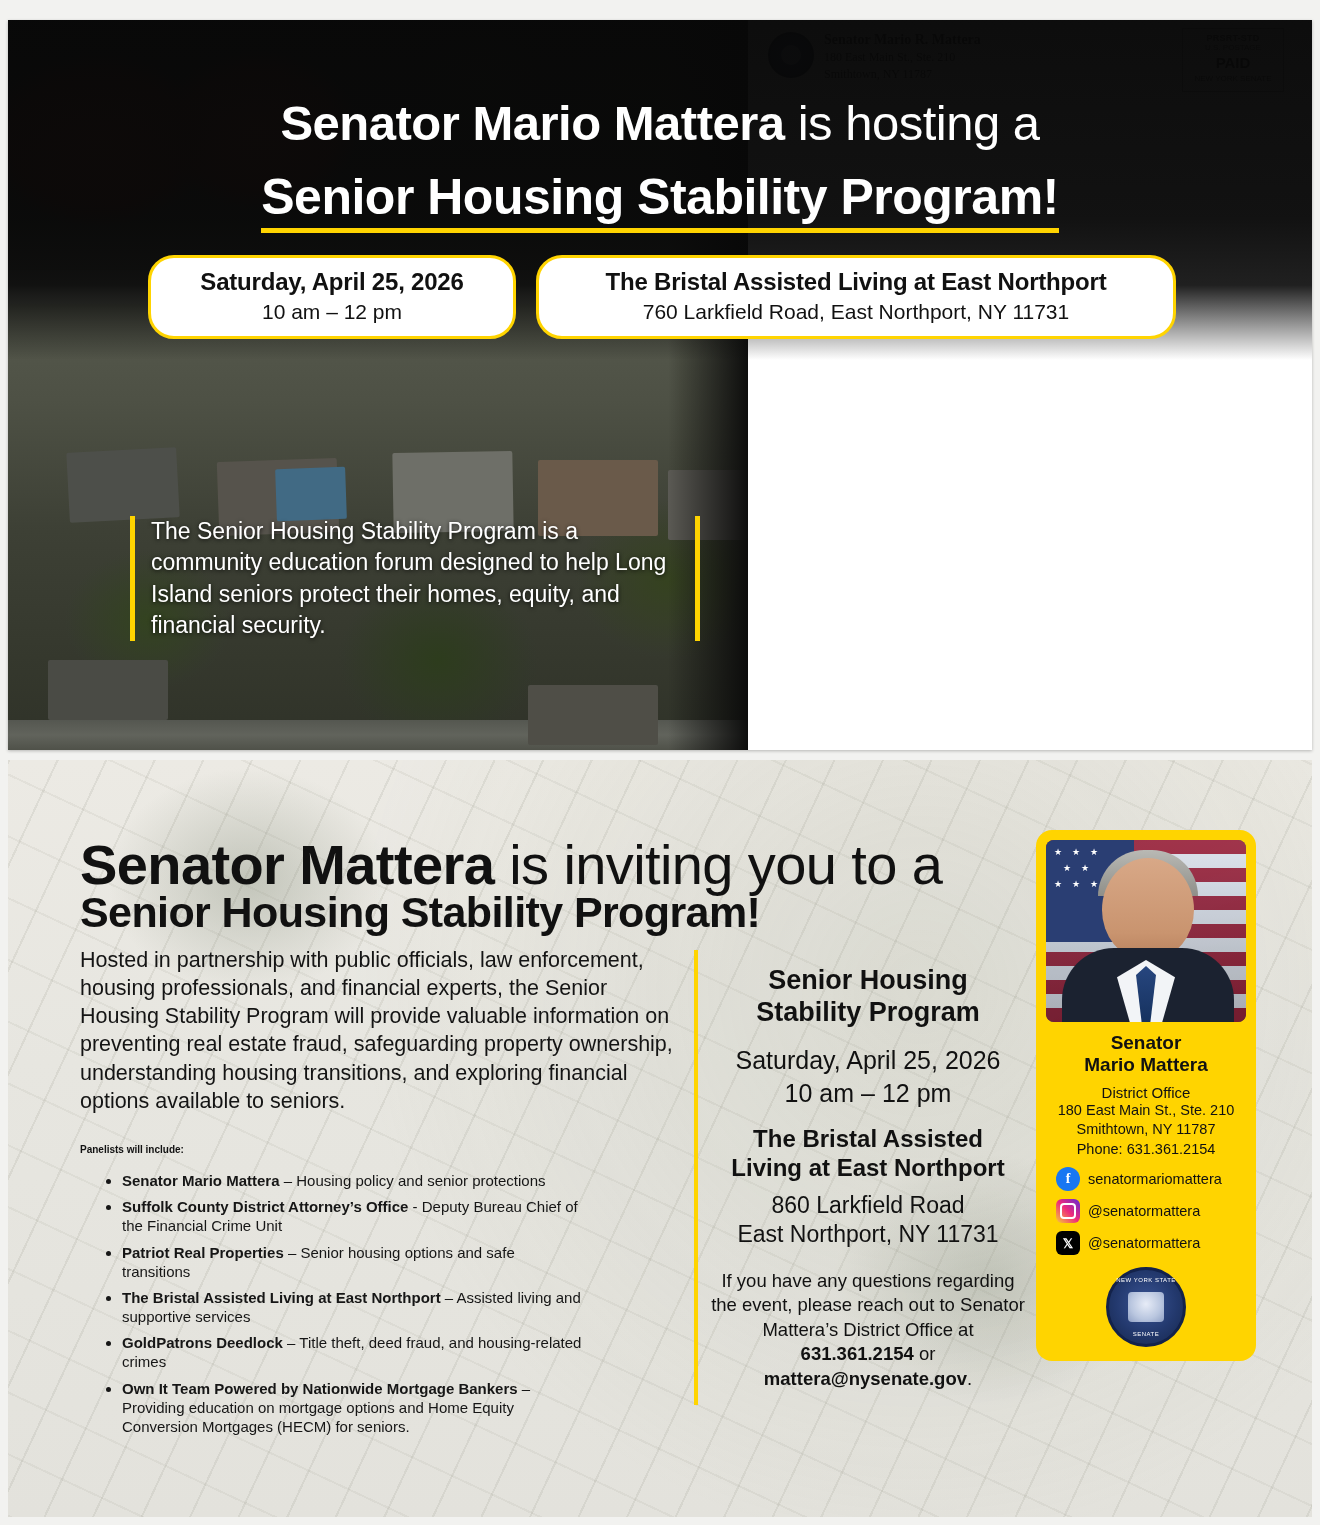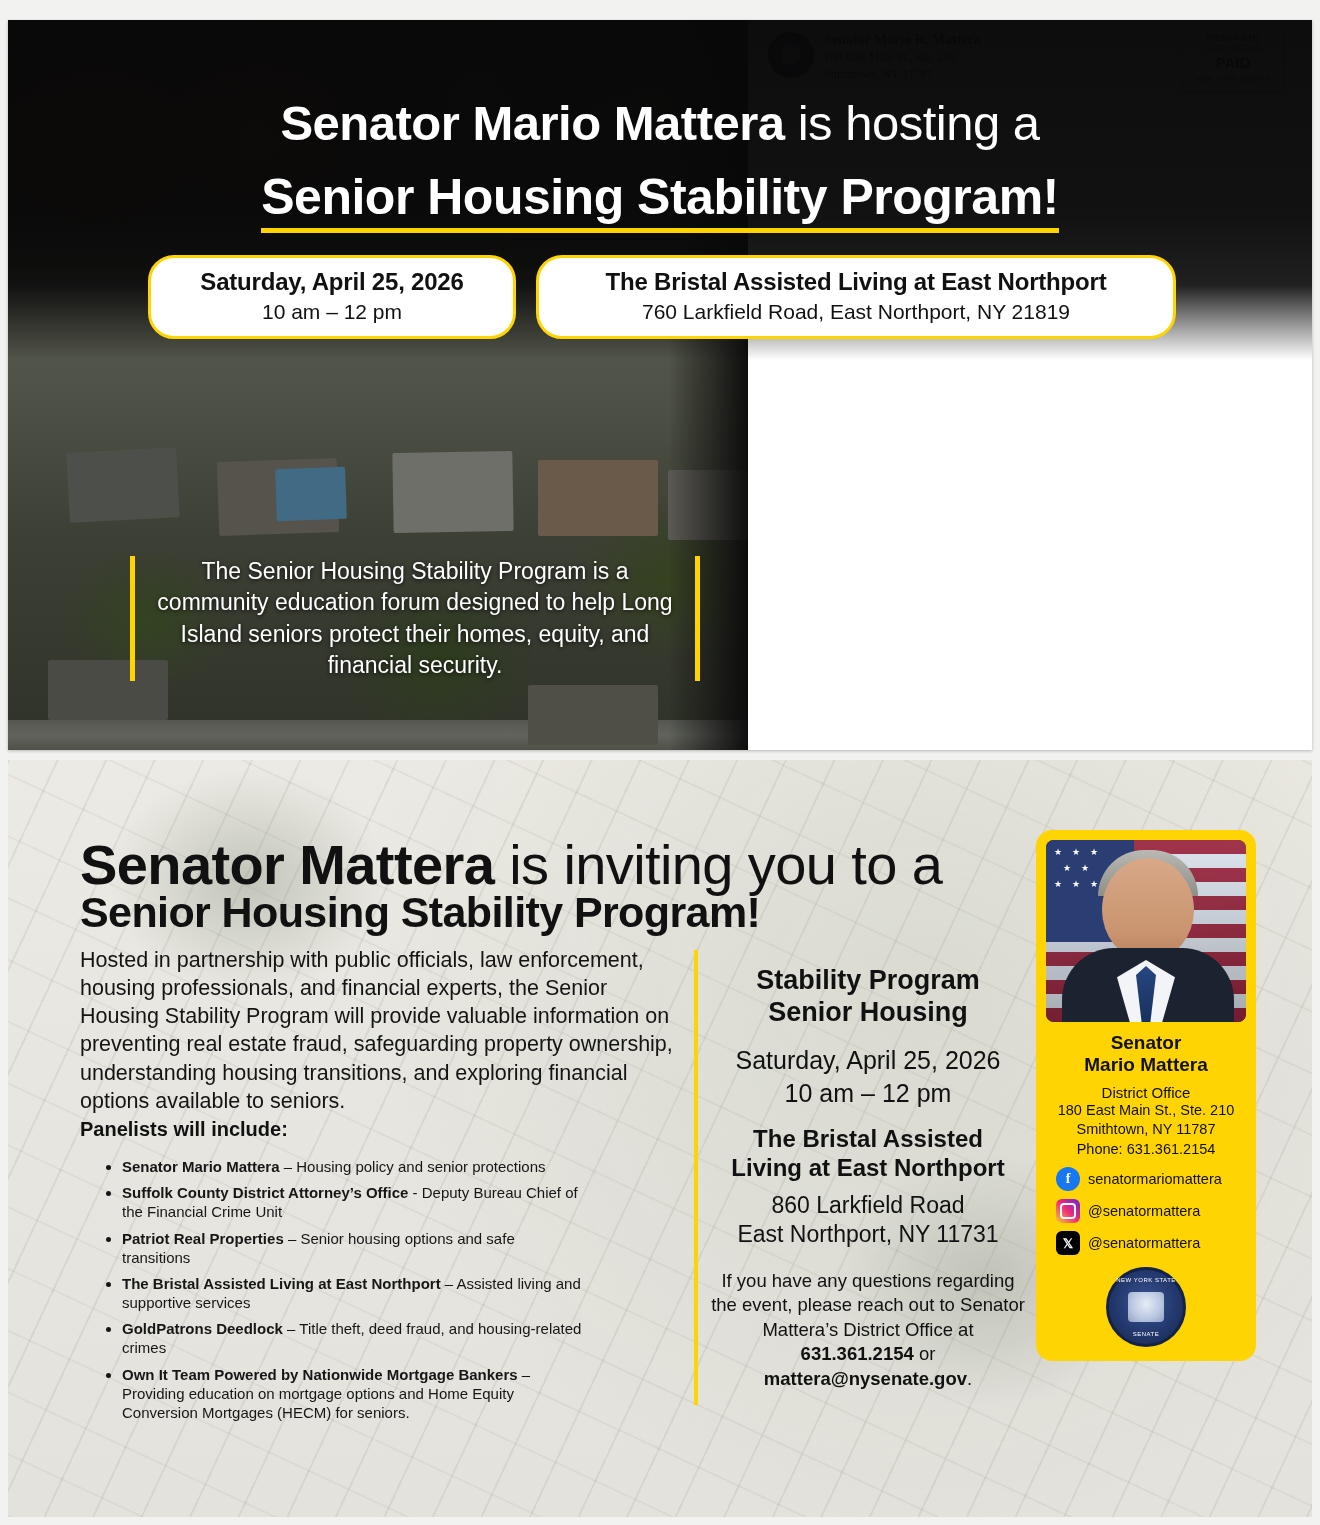--- a/index.html
+++ b/index.html
@@ -112,27 +112,26 @@
     letter-spacing: -0.2px;
   }
   .pill-line2 {
     font-size: 21px;
     color: #111;
     margin-top: 4px;
   }
   .photo-caption {
     position: absolute;
     left: 122px;
-    top: 536px;
+    top: 496px;
     width: 570px;
     border-left: 5px solid #ffd400;
     border-right: 5px solid #ffd400;
     padding: 0 16px;
     box-sizing: border-box;
-    text-align: center;
   }
   .photo-caption p {
     margin: 0;
     color: #ffffff;
     font-size: 23px;
     line-height: 1.36;
     text-shadow: 0 1px 4px rgba(0,0,0,0.8);
   }
   .mail-panel {
     position: absolute;
@@ -225,22 +224,22 @@
     left: 72px; top: 186px;
     width: 608px;
   }
   .intro-para {
     margin: 0;
     font-size: 21.5px;
     line-height: 1.31;
     color: #141414;
   }
   .panelists-title {
-    margin: 3px 0 4px 0;
-    font-size: 20px;
+    margin: 29px 0 4px 0;
+    font-size: 10px;
     font-weight: bold;
     color: #111;
   }
   ul.panelists {
     margin: 16px;
     padding-left: 26px;
     list-style: disc;
   }
   ul.panelists li {
     font-size: 15px;
@@ -481,21 +480,21 @@
         <span>Senior Housing Stability Program!</span>
       </div>
 
       <div class="info-pill pill-date">
         <div class="pill-line1">Saturday, April 25, 2026</div>
         <div class="pill-line2">10 am – 12 pm</div>
       </div>
 
       <div class="info-pill pill-venue">
         <div class="pill-line1">The Bristal Assisted Living at East Northport</div>
-        <div class="pill-line2">760 Larkfield Road, East Northport, NY 21819</div>
+        <div class="pill-line2">760 Larkfield Road, East Northport, NY 11731</div>
       </div>
     </div>
 
     <div class="photo-caption">
       <p>The Senior Housing Stability Program is a community education forum designed to help Long Island seniors protect their homes, equity, and financial security.</p>
     </div>
   </div>
 
   <div class="postcard-back">
     <div class="map-texture"></div>
@@ -515,22 +514,22 @@
         <li><b>The Bristal Assisted Living at East Northport</b><span> – Assisted living and supportive services</span></li>
         <li><b>GoldPatrons Deedlock</b><span> – Title theft, deed fraud, and housing-related crimes</span></li>
         <li><b>Own It Team Powered by Nationwide Mortgage Bankers</b><span> – Providing education on mortgage options and Home Equity Conversion Mortgages (HECM) for seniors.</span></li>
       </ul>
     </div>
 
     <div class="divider-yellow"></div>
 
     <div class="center-col">
       <div class="cc-title">
+        <div>Senior Housing</div>
         <div>Stability Program</div>
-        <div>Senior Housing</div>
       </div>
       <div class="cc-date">
         <div>Saturday, April 25, 2026</div>
         <div>10 am – 12 pm</div>
       </div>
       <div class="cc-venue">
         <div>The Bristal Assisted</div>
         <div>Living at East Northport</div>
       </div>
       <div class="cc-addr">

